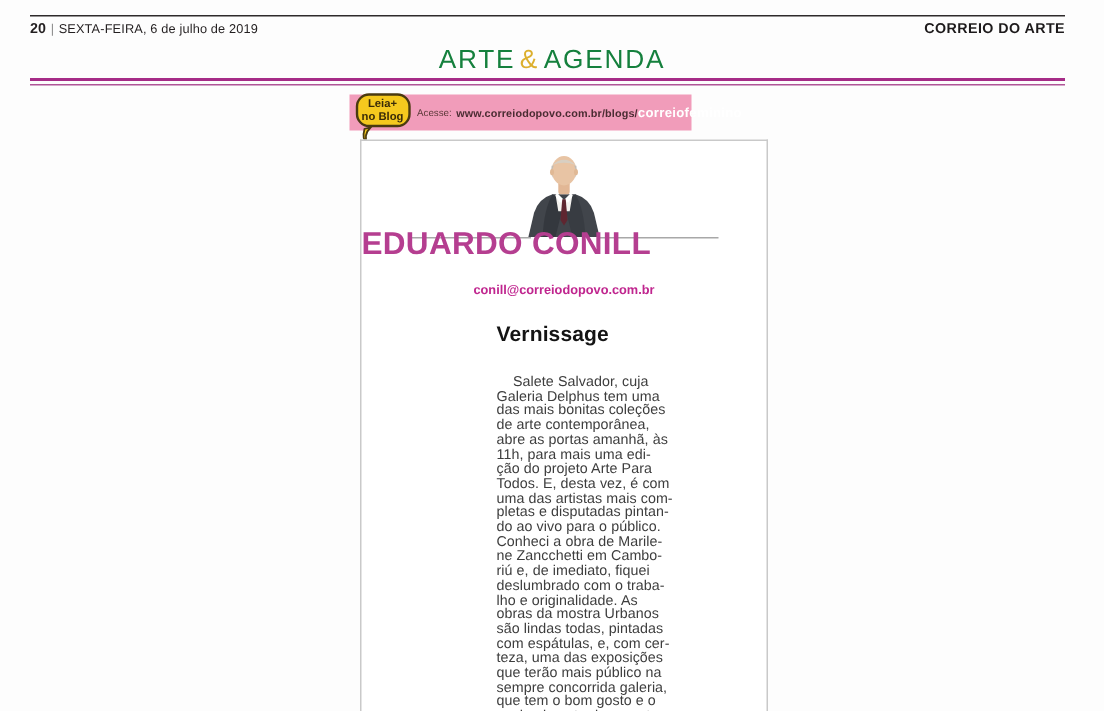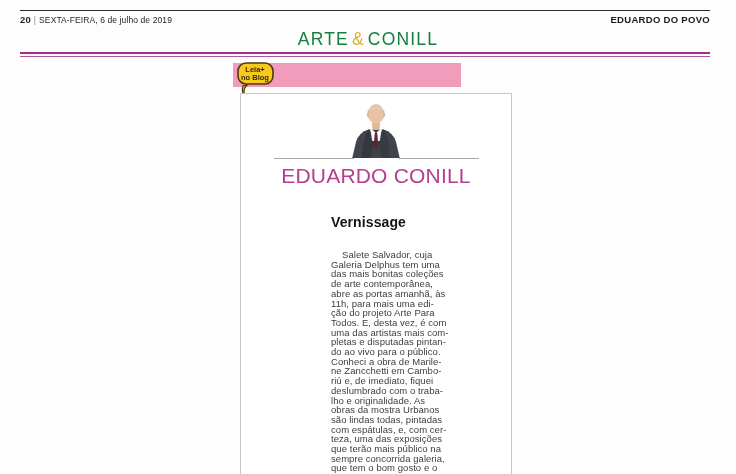--- a/index.html
+++ b/index.html
@@ -30,53 +30,58 @@
   .banner-text .url { font-size:7.2px; font-weight:bold; color:#4a2c32; letter-spacing:0.1px; }
   .banner-text .url-hl { font-size:8.8px; font-weight:bold; color:#ffffff; letter-spacing:0.2px; }
 
   
   .content-box { position:absolute; left:240px; top:93px; width:272px; height:390px;
     background:#ffffff; border:1px solid #c9c9c9; border-bottom:none; }
   .photo { position:absolute; left:50%; top:7px; transform:translateX(-50%); width:58px; height:57px; }
   .photo-line { position:absolute; top:64px; height:1px; background:#a8a8a8; }
   .photo-line.left  { left:33px;  width:80px; }
   .photo-line.right { left:158px; width:80px; }
-  .author-name { position:absolute; left:0; top:70px; width:100%; text-align:center;
-    font-size:21px; color:#b53e90; letter-spacing:0.2px; font-weight:normal; }
+  .author-name { position:absolute; left:0; top:57px; width:100%; 
+    font-size:21px; color:#b53e90; letter-spacing:0.2px; font-weight:bold; }
   .author-email { position:absolute; left:0; top:94px; width:100%; text-align:center;
     font-size:8.5px; font-weight:bold; color:#c0268f; }
   .article { position:absolute; left:90px; top:120px; width:160px; }
   .article-title { font-size:14px; line-height:16px; font-weight:bold; color:#141414; letter-spacing:0.1px; }
   .article-body { margin-top:20px; font-size:9.5px; line-height:9.7px; color:#3d3d3d;
     white-space:pre; text-indent:11px; letter-spacing:0.05px; }
 </style>
 </head>
 <body>
 
 <div class="stage">
 
   <div class="top-rule"></div>
   <div class="hdr-left">
     <span class="pg">20</span><span class="sep">|</span><span class="wd">SEXTA-FEIRA</span><span>, 6 de julho de 2019</span>
   </div>
-  <div class="masthead">EDUARDO DO POVO</div>
+  <div class="masthead">CORREIO DO ARTE</div>
 
   <div class="section-title">
-    <span class="mag">ARTE</span><span class="amp">&amp;</span><span class="mag">CONILL</span>
+    <span class="mag">ARTE</span><span class="amp">&amp;</span><span class="mag">AGENDA</span>
   </div>
   <div class="rule-thick"></div>
   <div class="rule-thin"></div>
 
   <div class="banner">
     <svg class="bubble" viewBox="0 0 42 38">
       <path d="M8 26 Q6 33 10 36 Q7 30 12 25 Z" fill="#f5c91e" stroke="#4a3a10" stroke-width="1.2"></path>
       <rect x="3" y="3" width="35" height="21" rx="8" ry="8" fill="#f5c91e" stroke="#4a3a10" stroke-width="1.6"></rect>
       <text x="20" y="11.5" text-anchor="middle" font-size="7.5" font-weight="bold" fill="#3a2c08" font-family="Liberation Sans, sans-serif">Leia+</text>
       <text x="20" y="20" text-anchor="middle" font-size="7.5" font-weight="bold" fill="#3a2c08" font-family="Liberation Sans, sans-serif">no Blog</text>
     </svg>
+    <div class="banner-text">
+      <span class="acesse">Acesse:</span>
+      <span class="url">www.correiodopovo.com.br/blogs/</span>
+      <span class="url-hl">correiofeminino</span>
+    </div>
   </div>
 
   <div class="content-box">
 
     <svg class="photo" viewBox="0 0 58 60">
 
       <path d="M4 60 L8 43 Q11 33 21 30 L37 30 Q47 33 50 43 L54 60 Z" fill="#41454b"></path>
 
       <path d="M21 30 L29 36 L23 60 L14 60 Q15 40 21 30 Z" fill="#34383e"></path>
       <path d="M37 30 L29 36 L35 60 L44 60 Q43 40 37 30 Z" fill="#383c42"></path>
@@ -98,20 +103,21 @@
       <path d="M37.7 10 Q38.4 16 36.5 19 Q38 14 36.2 9.8 Z" fill="#c2bcb4"></path>
 
       <ellipse cx="20.6" cy="14.5" rx="1.4" ry="2.2" fill="#e0b894"></ellipse>
       <ellipse cx="37.4" cy="14.5" rx="1.4" ry="2.2" fill="#e0b894"></ellipse>
     </svg>
 
     <div class="photo-line left"></div>
     <div class="photo-line right"></div>
 
     <div class="author-name">EDUARDO CONILL</div>
+    <div class="author-email">conill@correiodopovo.com.br</div>
 
     <div class="article">
       <div class="article-title">Vernissage</div>
       <div class="article-body">Salete Salvador, cuja
 Galeria Delphus tem uma
 das mais bonitas coleções
 de arte contemporânea,
 abre as portas amanhã, às
 11h, para mais uma edi-
 ção do projeto Arte Para

